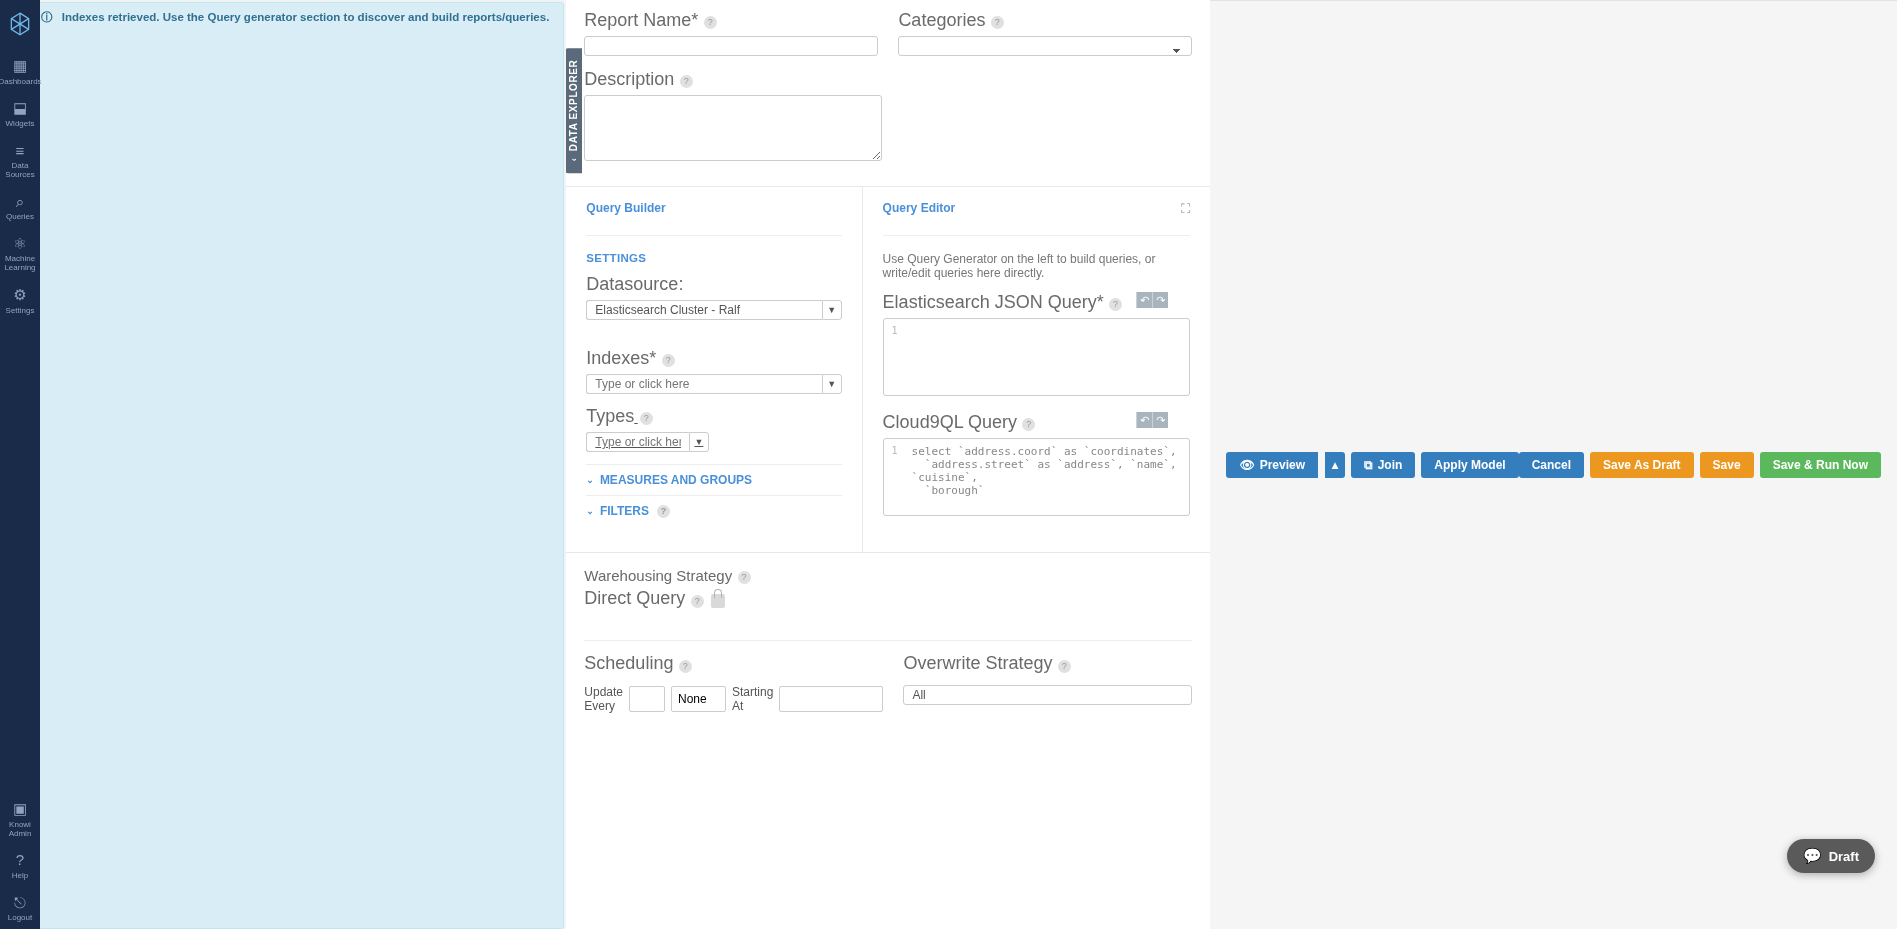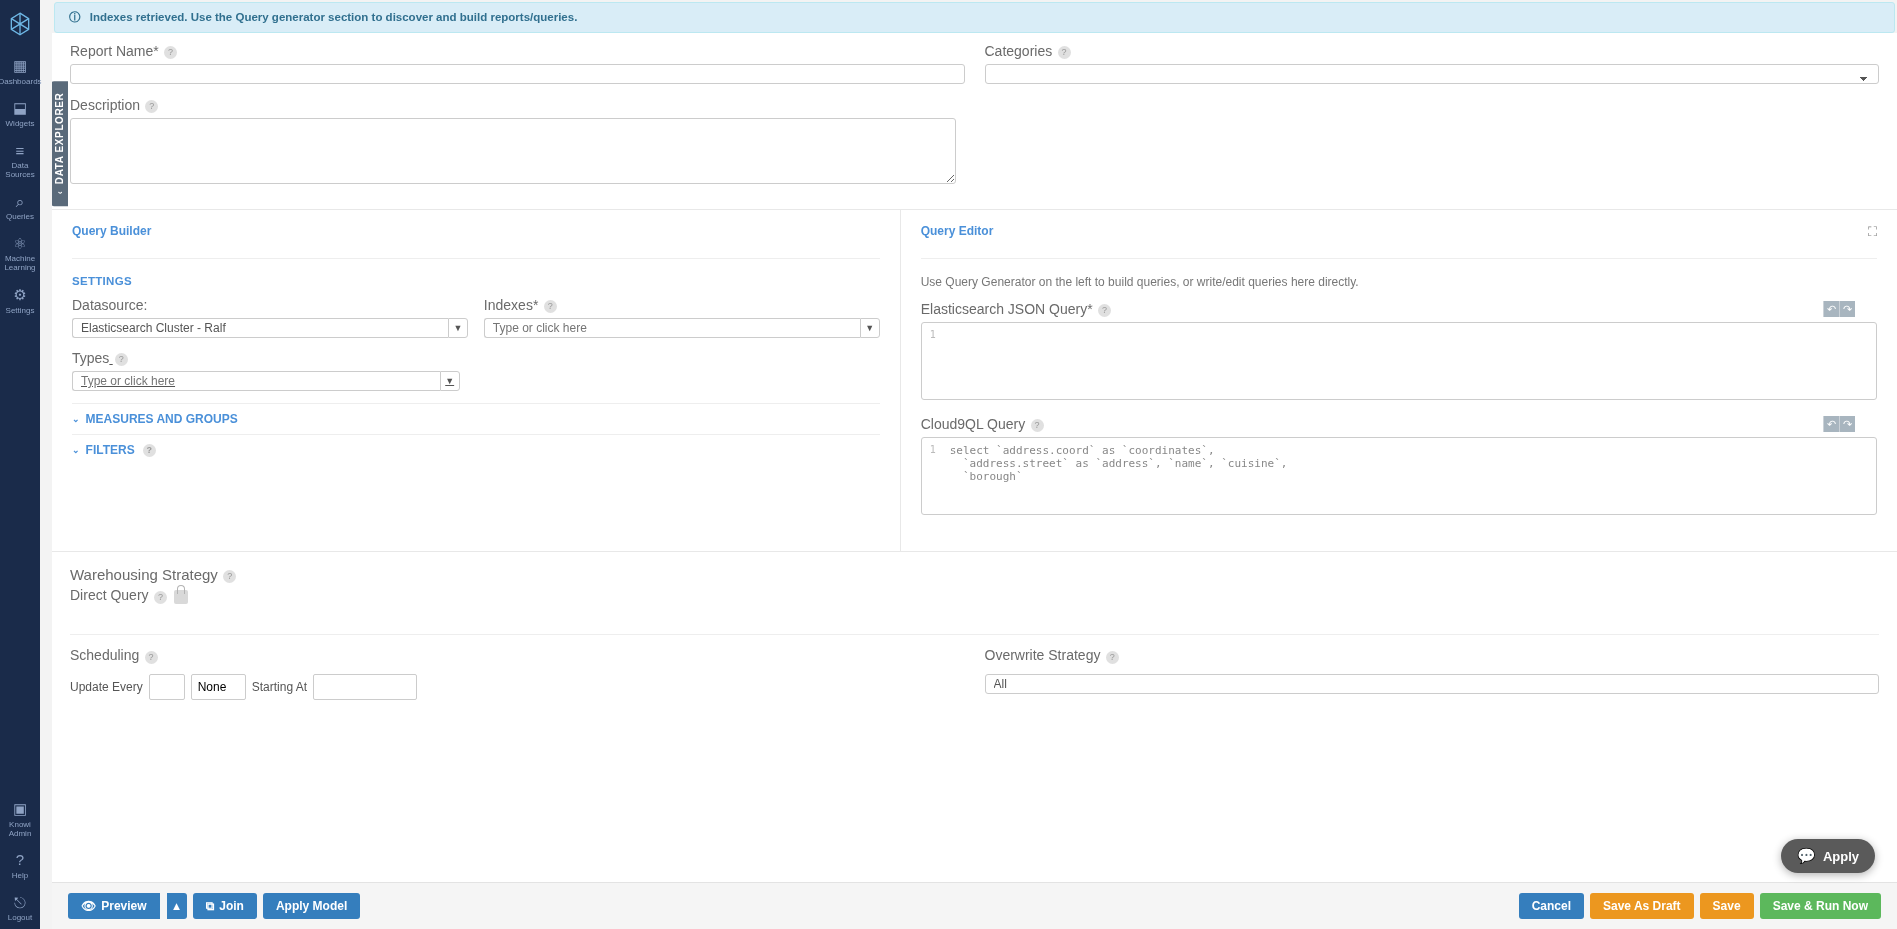--- a/index.html
+++ b/index.html
@@ -6,34 +6,34 @@
   body { font-family: "Helvetica Neue", Arial, sans-serif; font-size: 12px; color: #555; background: #f3f3f3; overflow: hidden; }
 
   
   .sidebar { position: fixed; left: 0; top: 0; bottom: 0; width: 40px; background: #1a2b4a; color: #8fa3c4; display: flex; flex-direction: column; align-items: center; padding-top: 4px; z-index: 100; }
   .sidebar .logo { width: 28px; height: 28px; margin: 6px 0 12px 0; display:flex; align-items:center; justify-content:center; }
   .sidebar .nav-item { width: 40px; display: flex; flex-direction: column; align-items: center; justify-content: center; padding: 8px 0 6px 0; cursor: pointer; font-size: 8px; color: #8fa3c4; text-align:center; line-height:1.1; }
   .sidebar .nav-item .icn { font-size: 15px; margin-bottom: 3px; }
   .sidebar .spacer { flex: 1; }
 
   
-  .main { margin-left: 52px; height: 100vh; display: flex; flex-direction: column; }
+  .main { margin-left: 24px; height: 100vh; display: flex; }
 
   
   .alert { background: #d9edf7; border: 1px solid #bce8f1; color: #31708f; padding: 7px 14px; border-radius: 3px; font-size: 11.5px; font-weight: 600; margin:2px 2px 0 2px;}
   .alert .alert-icon { margin-right: 6px; font-weight: bold; }
 
   
   .content { flex: 1; overflow-y: auto; padding: 0 0 6px 0; background: #fff; position: relative; }
 
   .section-card { background: #fff; padding: 10px 18px; }
   .form-row { display: flex; gap: 20px; }
   .form-col { flex: 1; }
   .form-group { margin-bottom: 12px; }
-  .form-label { font-size: 14px; color: #6a6a6a; display: inline-block; margin-bottom: 5px; }
+  .form-label { font-size: 18px; color: #6a6a6a; display: inline-block; margin-bottom: 5px; }
   .help-icon { display: inline-block; width: 13px; height: 13px; border-radius: 50%; background: #e0e0e0; color: #999; font-size: 9px; text-align: center; line-height: 13px; margin-left: 2px; vertical-align: middle; cursor: help;}
   .form-control { width: 100%; border: 1px solid #ccc; border-radius: 3px; padding: 6px 8px; font-size: 12px; height: 20px; background:#fff; color:#555;}
   textarea.form-control { height: 66px; resize: both; font-family: inherit;}
   select.form-control { appearance: none; -webkit-appearance:none; background-image: linear-gradient(45deg, transparent 50%, #555 50%), linear-gradient(135deg, #555 50%, transparent 50%); background-position: calc(100% - 14px) 12px, calc(100% - 10px) 12px; background-size: 4px 4px, 4px 4px; background-repeat: no-repeat;}
   
   
   .query-row { display: flex; border-top: 1px solid #e8e8e8; border-bottom: 1px solid #e8e8e8; min-height: 300px; }
   .query-col { padding: 14px 20px 20px 20px; position: relative;}
   .query-col.left { width: 46%; border-right: 1px solid #e8e8e8; }
   .query-col.right { flex: 1; }
@@ -332,14 +332,14 @@
         </button>
       <button class="btn btn-green">
           <span>Save &amp; Run Now</span>
         </button>
     </div>
   </div>
 </div>
 
 <div class="chat-bubble">
   <span class="cicn">💬</span>
-  <span>Apply</span>
+  <span>Draft</span>
 </div>
 
 </body></html>

